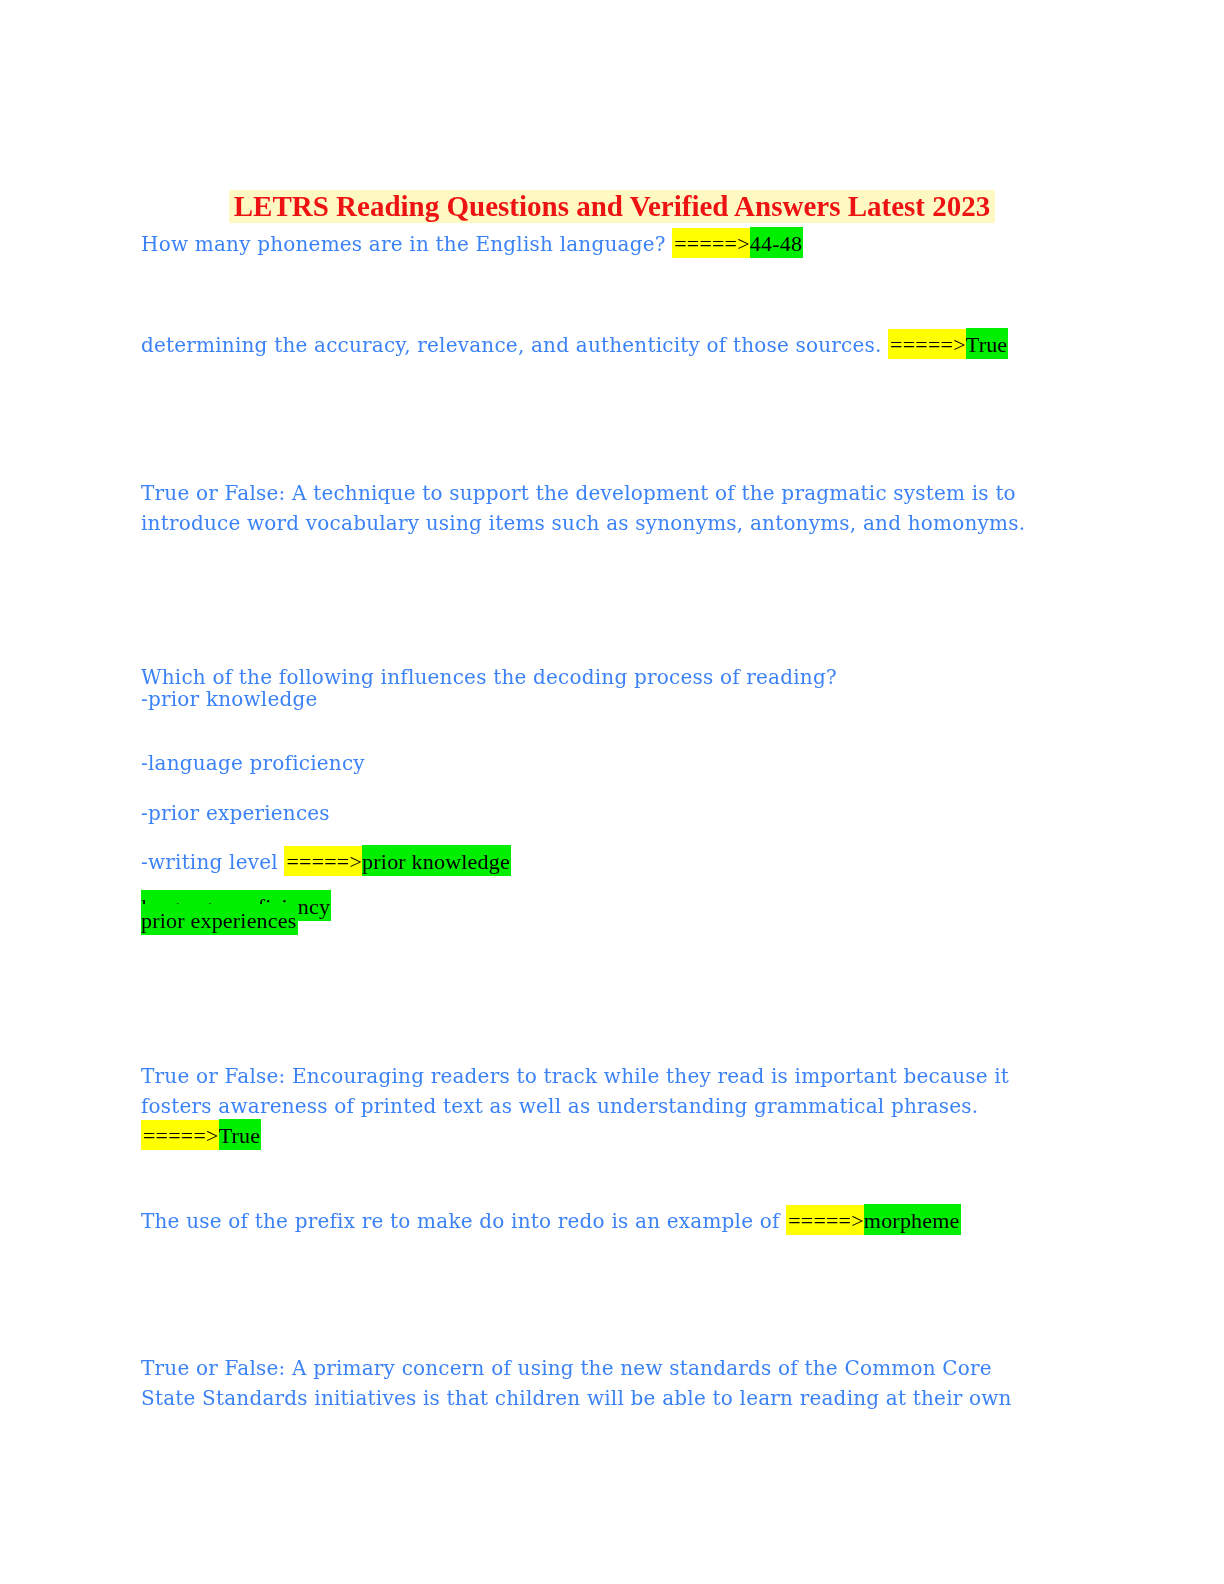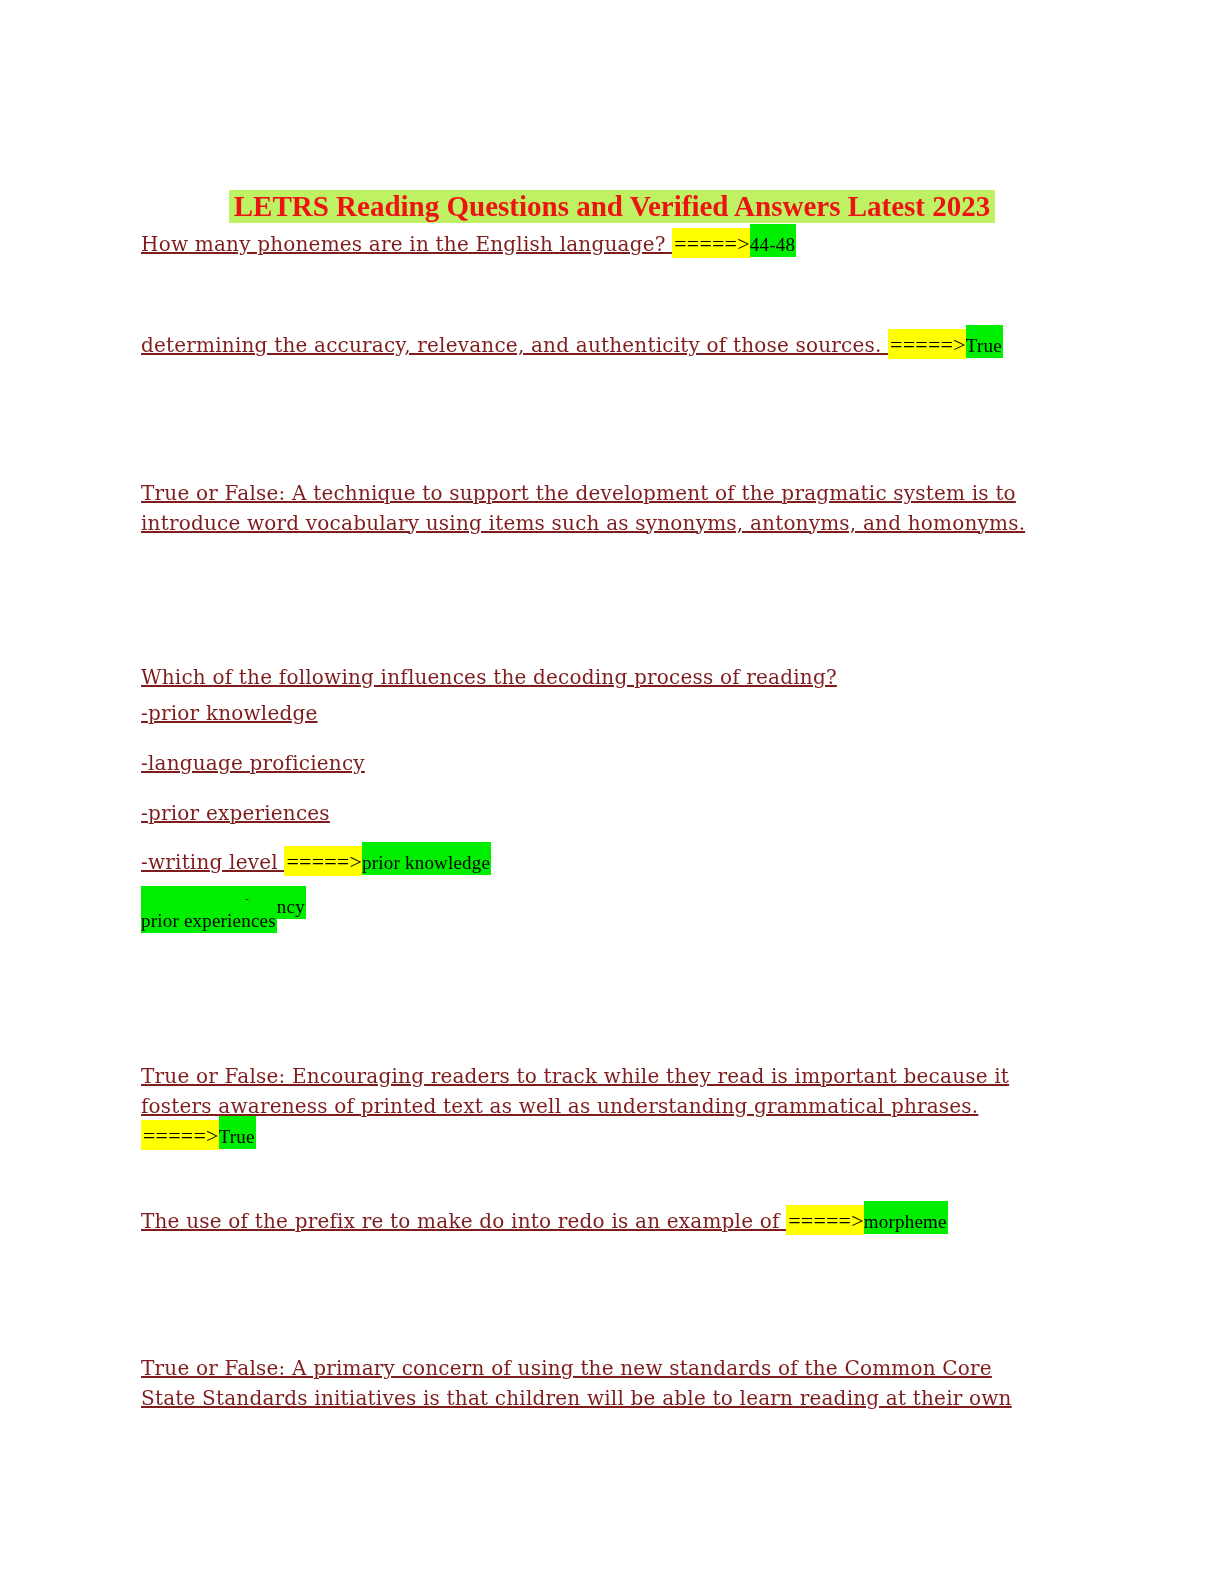--- a/index.html
+++ b/index.html
@@ -23,50 +23,49 @@
     width: 942px;
     text-align: center;
   }
   .doc-title {
     display: inline-block;
     font-family: "Liberation Serif", serif;
     font-weight: bold;
     font-size: 29px;
     line-height: 33px;
     color: #ee1313;
-    background: #bef264;
+    background: #fef9c3;
     padding: 0 5px;
     white-space: nowrap;
   }
   .block {
     position: absolute;
     left: 141px;
     width: 960px;
   }
   .line {
     font-size: 20px;
     line-height: 29.5px;
     white-space: pre;
     letter-spacing: 0.2px;
   }
   .seg-plain {
-    color: #7f1d1d;
-    text-decoration: underline;
+    color: #3b82f6;
   }
   .seg-yellow {
     background: #ffff00;
     font-family: "Liberation Serif", serif;
     font-size: 22px;
     padding: 3px 0 2px 2px;
   }
   .seg-green {
     background: #00ee00;
     font-family: "Liberation Serif", serif;
-    font-size: 19px;
-    padding: 10px 1px 2px 0;
+    font-size: 22px;
+    padding: 4px 1px 2px 0;
   }
 </style>
 </head>
 <body>
 
 <div class="page">
   <div class="title-wrap">
     <span class="doc-title">LETRS Reading Questions and Verified Answers Latest 2023</span>
   </div>
   <div id="content">
@@ -76,21 +75,21 @@
       <div class="block" style="top: 330px;">
         <div class="line"><span class="seg-plain">determining the accuracy, relevance, and authenticity of those sources. </span><span class="seg-yellow">=====&gt;</span><span class="seg-green">True</span></div>
       </div>
       <div class="block" style="top: 479px;">
         <div class="line"><span class="seg-plain">True or False: A technique to support the development of the pragmatic system is to</span></div>
         <div class="line"><span class="seg-plain">introduce word vocabulary using items such as synonyms, antonyms, and homonyms.</span></div>
       </div>
       <div class="block" style="top: 649px; margin-top: 14px;">
         <div class="line"><span class="seg-plain">Which of the following influences the decoding process of reading?</span></div>
       </div>
-      <div class="block" style="top: 699px;">
+      <div class="block" style="top: 685px;">
         <div class="line"><span class="seg-plain">-prior knowledge</span></div>
       </div>
       <div class="block" style="top: 749px;">
         <div class="line"><span class="seg-plain">-language proficiency</span></div>
       </div>
       <div class="block" style="top: 799px;">
         <div class="line"><span class="seg-plain">-prior experiences</span></div>
       </div>
       <div class="block" style="top: 847px;">
         <div class="line"><span class="seg-plain">-writing level </span><span class="seg-yellow">=====&gt;</span><span class="seg-green">prior knowledge</span></div>

